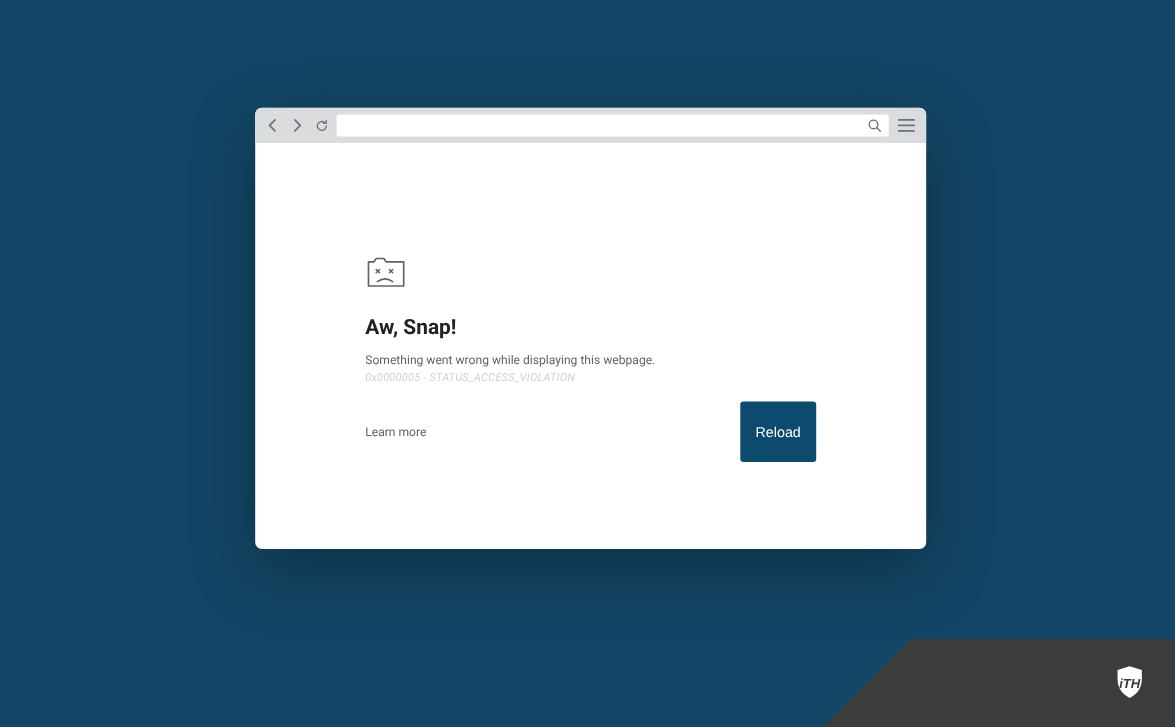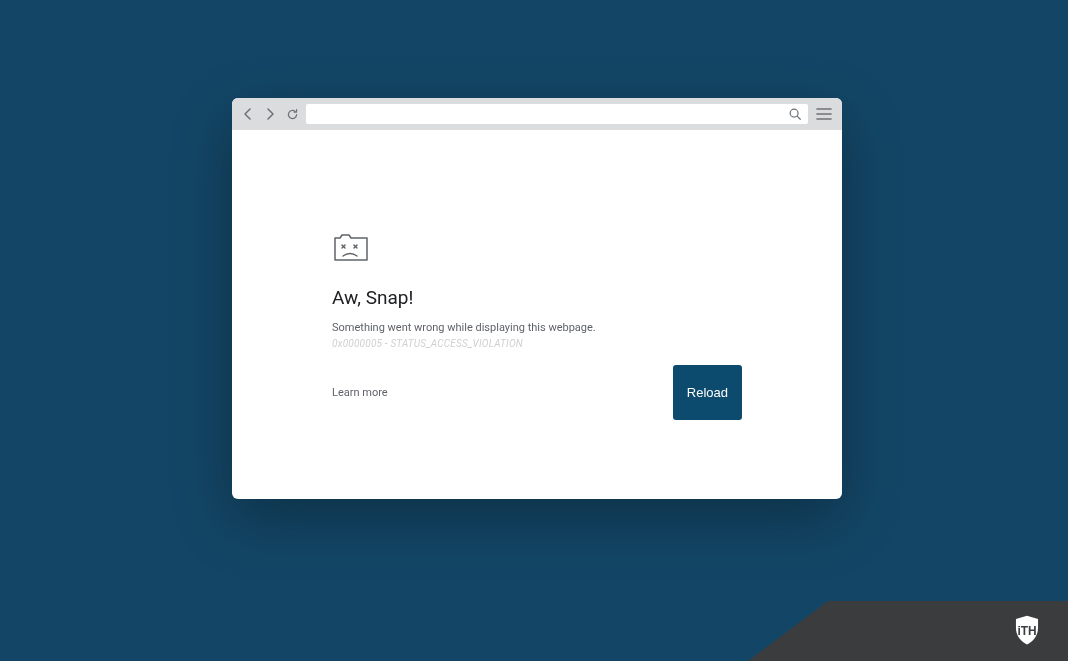--- a/index.html
+++ b/index.html
@@ -65,21 +65,21 @@
   }
   .content {
     padding: 100px 100px 0 100px;
   }
   .crash-icon {
     color: #5f6368;
     margin-bottom: 20px;
   }
   .error-title {
     font-size: 19px;
-    font-weight: 400;
+    font-weight: 700;
     color: #202124;
     margin-bottom: 12px;
   }
   .error-msg {
     font-size: 11px;
     color: #5f6368;
     margin-bottom: 4px;
   }
   .error-code {
     font-size: 10px;
@@ -106,29 +106,30 @@
     font-size: 13px;
     padding: 20px 14px;
     border-radius: 3px;
     cursor: pointer;
   }
   .watermark {
     position: absolute;
     bottom: 0;
     right: 0;
     width: 320px;
-    height: 60px;
+    height: 80px;
     background: #3a3c3e;
     clip-path: polygon(80px 0, 100% 0, 100% 100%, 0 100%);
     display: flex;
     align-items: center;
     justify-content: flex-end;
     padding-right: 24px;
     gap: 6px;
     color: #fff;
+    font-style: italic;
   }
   .wm-logo {
     display: flex;
     align-items: center;
     justify-content: center;
   }
   .wm-text {
     font-size: 26px;
     font-weight: 600;
     letter-spacing: .2px;

